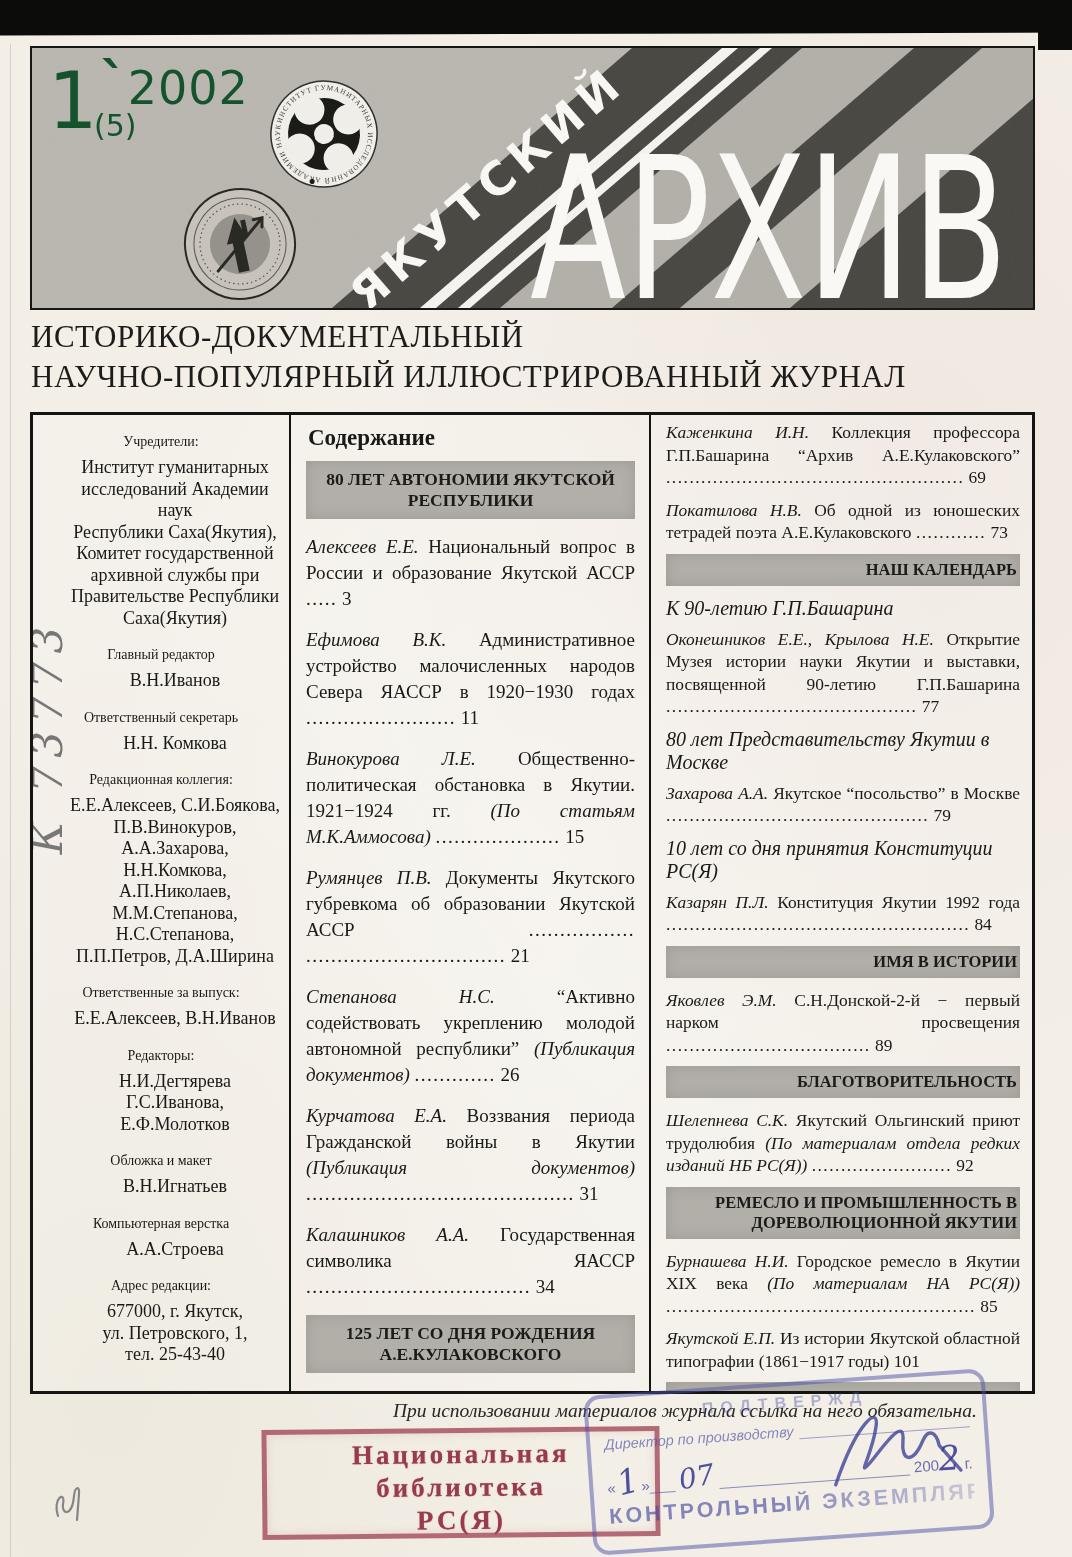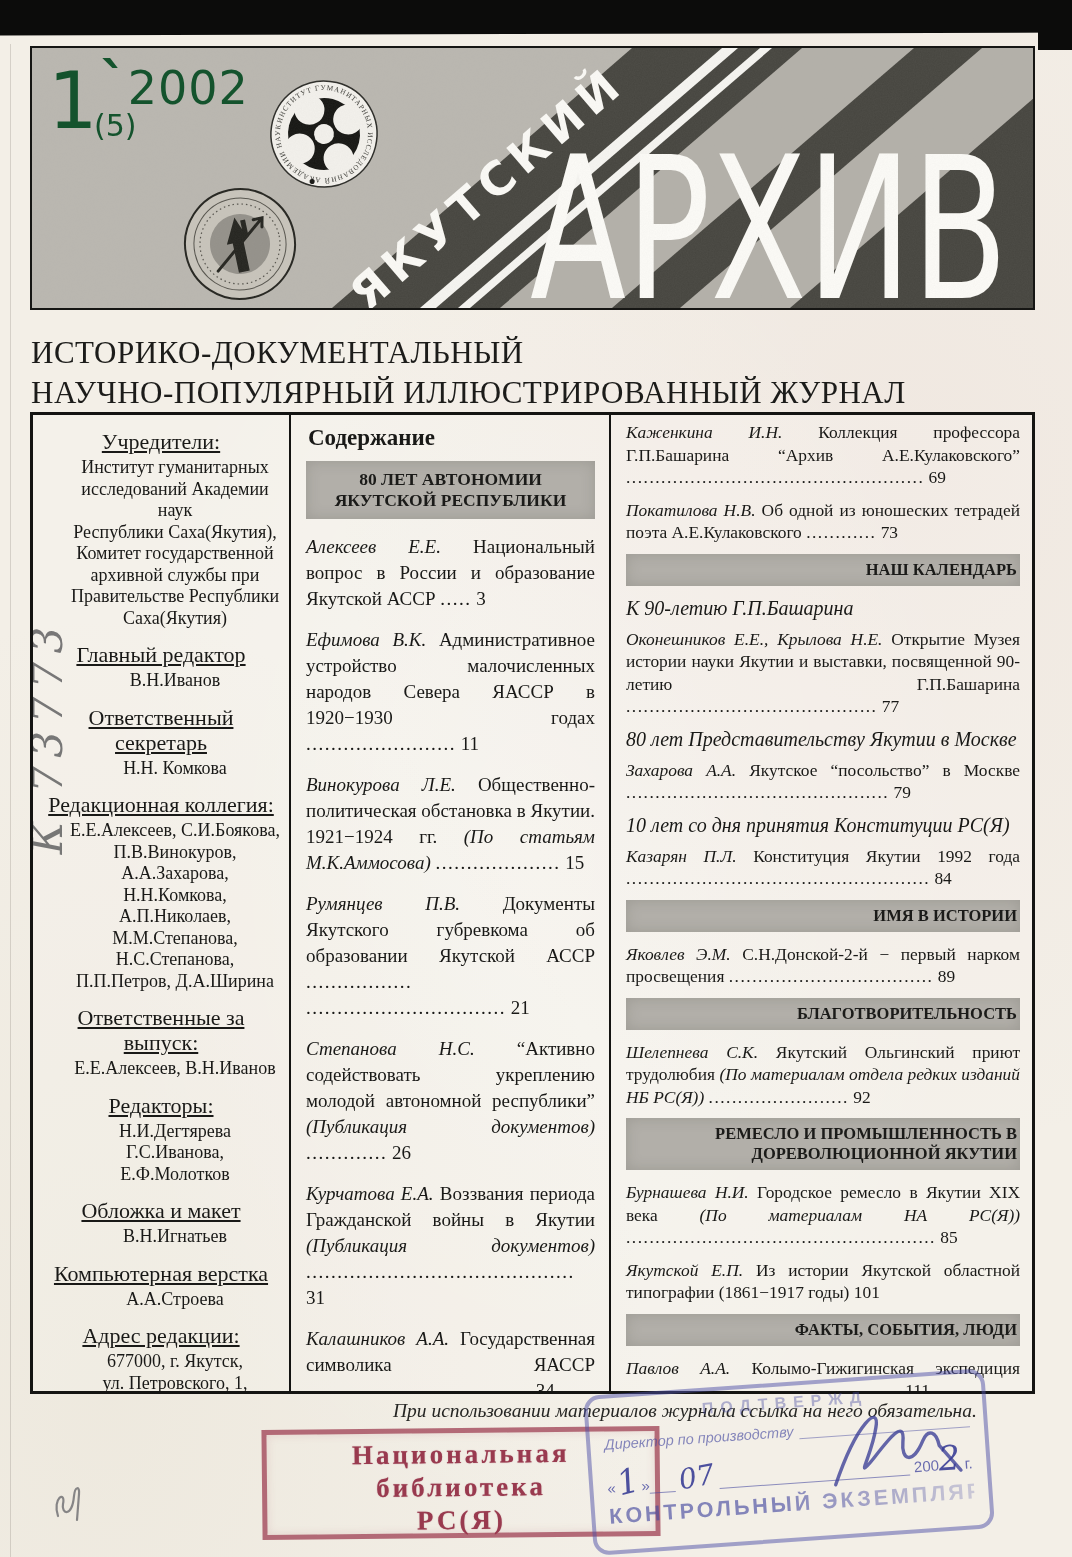--- a/index.html
+++ b/index.html
@@ -22,34 +22,34 @@
   .header-box{position:absolute;left:30px;top:46px;width:1005px;height:264px;border:2px solid #161614;
         background:#bab7b0;box-sizing:border-box;overflow:hidden;}
   .logo-art{position:absolute;left:0;top:0;width:100%;height:100%;}
   .issue{position:absolute;left:16px;top:2px;color:#14532d;font-family:"DejaVu Sans","Liberation Sans",sans-serif;z-index:3;}
   .issue .n1{font-size:78px;line-height:.95;font-weight:400;}
   .issue .tick{font-size:56px;vertical-align:26px;font-weight:700;margin-left:2px;}
   .issue .yr{font-size:46px;vertical-align:24px;letter-spacing:1px;}
   .issue .sub{position:absolute;left:46px;top:58px;font-size:30px;}
 
   
-  .subtitle{position:absolute;left:31px;top:333px;color:#1c1c1a;font-size:31px;line-height:40px;
+  .subtitle{position:absolute;left:31px;top:317px;color:#1c1c1a;font-size:31px;line-height:40px;
         font-family:"Liberation Serif",serif;font-weight:500;letter-spacing:.5px;}
 
   
   .content-box{position:absolute;left:30px;top:412px;width:1005px;height:982px;border:3px solid #141412;
         box-sizing:border-box;display:flex;background:rgba(255,255,255,.15);}
   .col{box-sizing:border-box;overflow:hidden;color:#191917;}
   .col-masthead{width:258px;border-right:2px solid #141412;padding:14px 8px 10px;text-align:center;}
-  .col-toc1{width:320px;border-right:2px solid #141412;padding:8px 14px 10px 15px;}
+  .col-toc1{width:360px;border-right:2px solid #141412;padding:8px 14px 10px 15px;}
   .col-toc2{flex:1;padding:6px 12px 8px 15px;}
 
   
   .m-section{margin-bottom:13px;}
-  .m-heading{font-size:22px;line-height:25px;text-decoration:underline;margin-bottom:3px;text-align:center;}
+  .m-heading{font-size:14px;line-height:25px;margin-bottom:3px;text-align:center;}
   .m-line{font-size:18px;line-height:21.5px;margin-left:28px;}
 
   
   .toc-heading{font-size:23px;font-weight:bold;margin:2px 0 10px 2px;}
   .banner{background:#b2afa9;color:#1b1b19;font-weight:bold;text-align:center;
         font-size:17.5px;line-height:21px;padding:8px 4px;margin:4px 0 15px;
         box-shadow:inset 0 0 14px rgba(90,90,85,.25);}
   .toc-item{margin:8px 0 15px;font-size:19px;line-height:26px;text-align:justify;}
   .toc-item .author{font-style:italic;}
   .toc-item .ital{font-style:italic;}

